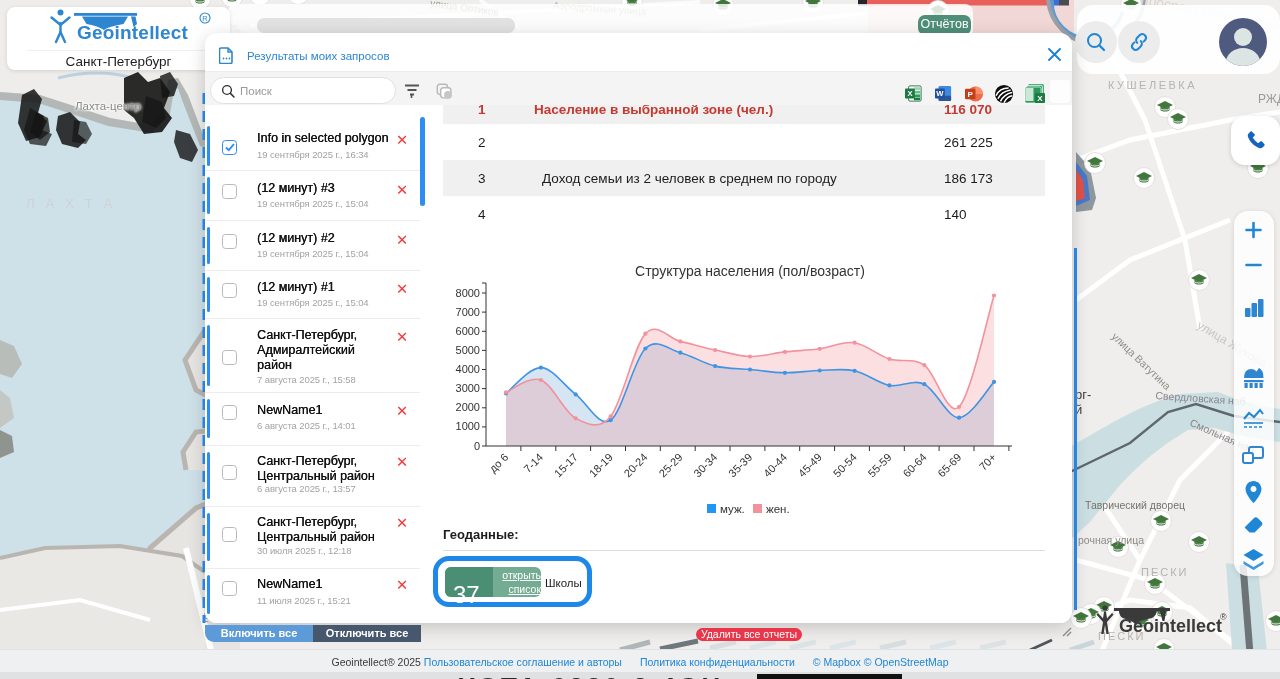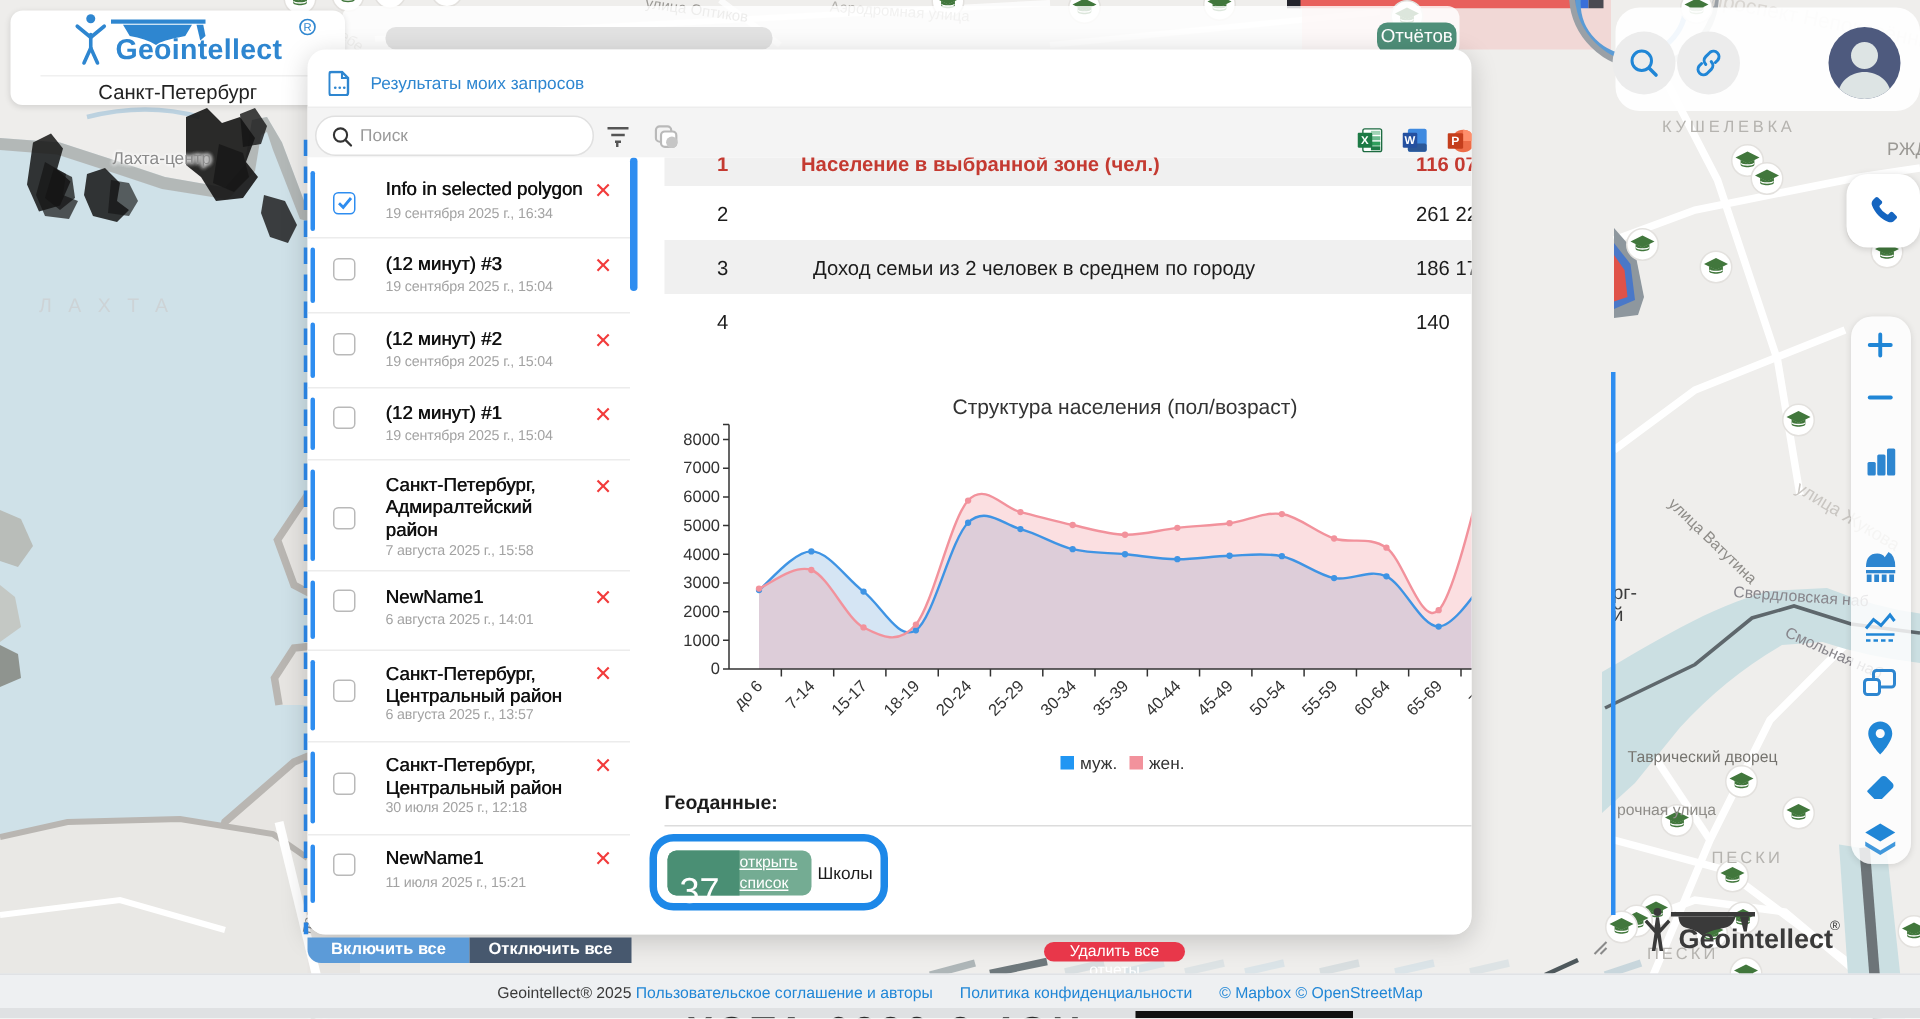--- a/index.html
+++ b/index.html
@@ -263,21 +263,21 @@
       <path d="M8.5 350 l10,6 10,-6 v3 l-10,6 -10,-6 Z" opacity=".85"></path>
     </g>
   </svg>
 </div>
 
 <svg class="abs" style="left:200px;top:93px" width="8" height="530" viewBox="0 0 8 530">
       <line x1="4" y1="0" x2="4" y2="530" stroke="#2e8df0" stroke-width="3" stroke-dasharray="11 7"></line>
     </svg>
 <div class="abs" style="left:1074px;top:248px;width:0;height:362px;border-left:3px solid #2e8df0"></div>
 
-<div id="modal" class="abs" style="left:205px;top:33px;width:776px;height:590px;background:#fff;border-radius:12px;box-shadow:0 4px 18px rgba(0,0,0,.18);overflow:hidden">
+<div id="modal" class="abs" style="left:205px;top:33px;width:867px;height:590px;background:#fff;border-radius:12px;box-shadow:0 4px 18px rgba(0,0,0,.18);overflow:hidden">
   
   <svg class="abs" style="left:14px;top:14px" width="15" height="17" viewBox="0 0 15 17">
     <path d="M2 1 h7 l4 4 v10 a1.5 1.5 0 0 1 -1.5 1.5 h-9.5 a1.5 1.5 0 0 1 -1.5 -1.5 v-12.5 a1.5 1.5 0 0 1 1.5 -1.5 Z" fill="none" stroke="#2e86d0" stroke-width="1.6"></path>
     <path d="M9 1 v4 h4" fill="none" stroke="#2e86d0" stroke-width="1.4"></path>
     <g fill="#2e86d0">
           <circle cx="4.5" cy="11.5" r="0.9"></circle>
           <circle cx="7.5" cy="11.5" r="0.9"></circle>
           <circle cx="10.5" cy="11.5" r="0.9"></circle>
         </g>
   </svg>
@@ -354,21 +354,21 @@
 
   
   <style>
     .ibar{position:absolute;left:1.5px;width:3.5px;background:#2e8df0;border-radius:2px}
     .icb{position:absolute;left:17px;width:15px;height:15px;border:1.5px solid #b9b9b9;border-radius:3.5px;background:#fff}
     .ititle{position:absolute;left:52px;font-size:12.5px;color:#111;line-height:15px;text-shadow:0.35px 0 0 #111}
     .idate{position:absolute;left:52px;font-size:9.5px;color:#a3a3a3;letter-spacing:-0.1px}
     .ix{position:absolute;left:191px;font-size:14.5px;color:#f23b3b;line-height:12px}
     .isep{position:absolute;left:0;width:215px;border-top:1px solid #ececec}
   </style>
-  <div id="list" class="abs" style="left:0;top:72px;width:225px;height:518px;background:#fff;overflow:hidden">
+  <div id="list" class="abs" style="left:0;top:84px;width:225px;height:518px;background:#fff;overflow:hidden">
     <div class="ibar" style="top:9px;height:40px"></div>
     <div class="abs" style="left:17px;top:23px;width:15px;height:15px;border-radius:3.5px;background:#fff;border:1.8px solid #2e8df0"></div>
     <svg class="abs" style="left:19.5px;top:26px" width="10" height="9" viewBox="0 0 10 9">
           <path d="M1 4.5 L3.8 7.2 L9 1" stroke="#2e8df0" stroke-width="1.9" fill="none"></path>
         </svg>
     <div class="ititle" style="top:14px">Info in selected polygon</div>
     <div class="idate" style="top:32px">19 сентября 2025 г., 16:34</div>
     <div class="ix" style="top:17px">✕</div>
     <div class="isep" style="top:53px"></div>
 
@@ -536,29 +536,29 @@
       <rect x="323" y="264" width="9" height="9" fill="#f2929c"></rect>
       <text x="336" y="272.5" font-size="11.5" fill="#333" font-family="Liberation Sans">жен.</text>
     </svg>
 
     <div class="abs" style="left:13px;top:422px;font-size:13px;font-weight:bold;color:#1c1c1c">Геоданные:</div>
     <div class="abs" style="left:13px;top:445px;width:602px;border-top:1px solid #dcdcdc"></div>
     <div class="abs" style="left:3px;top:451px;width:159px;height:51px;border:5px solid #1d88e8;border-radius:16px"></div>
     <div class="abs" style="left:15px;top:462px;width:96px;height:30px;background:#74ac93;border-radius:6px"></div>
     <div class="abs" style="left:15px;top:462px;width:48px;height:30px;background:#4a8f74;border-radius:6px 0 0 6px"></div>
     <div class="abs" style="left:23px;top:476px;font-size:24px;color:#fff">37</div>
-    <div class="abs" style="left:63px;top:463px;width:48px;text-align:left;color:#fff;font-size:10.5px;line-height:14px"><span style="text-decoration:underline">открыть</span><br><span style="text-decoration:underline">список</span></div>
+    <div class="abs" style="left:63px;top:463px;width:48px;text-align:right;color:#fff;font-size:10.5px;line-height:14px"><span style="text-decoration:underline">открыть</span><br><span style="text-decoration:underline">список</span></div>
     <div class="abs" style="left:115px;top:472px;font-size:11.5px;color:#1c1c1c">Школы</div>
   </div>
 </div>
 
 <div id="bottom">
   <div class="abs" style="left:205px;top:625px;width:108px;height:17px;background:#5c9bd8;color:#fff;font-size:11px;font-weight:bold;text-align:center;line-height:17px;border-radius:0 0 0 9px">Включить все</div>
   <div class="abs" style="left:313px;top:625px;width:108px;height:17px;background:#47586e;color:#fff;font-size:11px;font-weight:bold;text-align:center;line-height:17px">Отключить все</div>
-  <div class="abs" style="left:696px;top:628px;width:94px;height:13px;background:#e8374a;border-radius:7px;color:#fff;font-size:10.5px;text-align:center;line-height:13px">Удалить все отчеты</div>
+  <div class="abs" style="left:696px;top:628px;width:106px;height:13px;background:#e8374a;border-radius:7px;color:#fff;font-size:10.5px;text-align:center;line-height:13px">Удалить все отчеты</div>
 
   <svg class="abs" style="left:1060px;top:625px" width="12" height="12" viewBox="0 0 12 12">
         <path d="M11 3 L3 11 M11 7 L7 11" stroke="#8a8a8a" stroke-width="1.4"></path>
       </svg>
 
   <div class="abs" style="left:0;top:649px;width:1280px;height:23px;background:#eef0f2;border-top:1px solid #e0e2e5"></div>
   <div class="abs" style="left:0;top:656px;width:1280px;text-align:center;font-size:10.5px;color:#3a3a3a">Geointellect® 2025 <span style="color:#2086d6">Пользовательское соглашение и авторы</span><span style="display:inline-block;width:18px"></span><span style="color:#2086d6">Политика конфиденциальности</span><span style="display:inline-block;width:18px"></span><span style="color:#2086d6">© Mapbox © OpenStreetMap</span></div>
 
   <div class="abs" style="left:0;top:672px;width:1280px;height:7px;background:#dfe1e3;overflow:hidden">
     <div class="abs" style="left:458px;top:0;font-size:26px;font-weight:bold;color:#2a2a2a;letter-spacing:3px">ХОТА-6220-2.4GHz</div>

